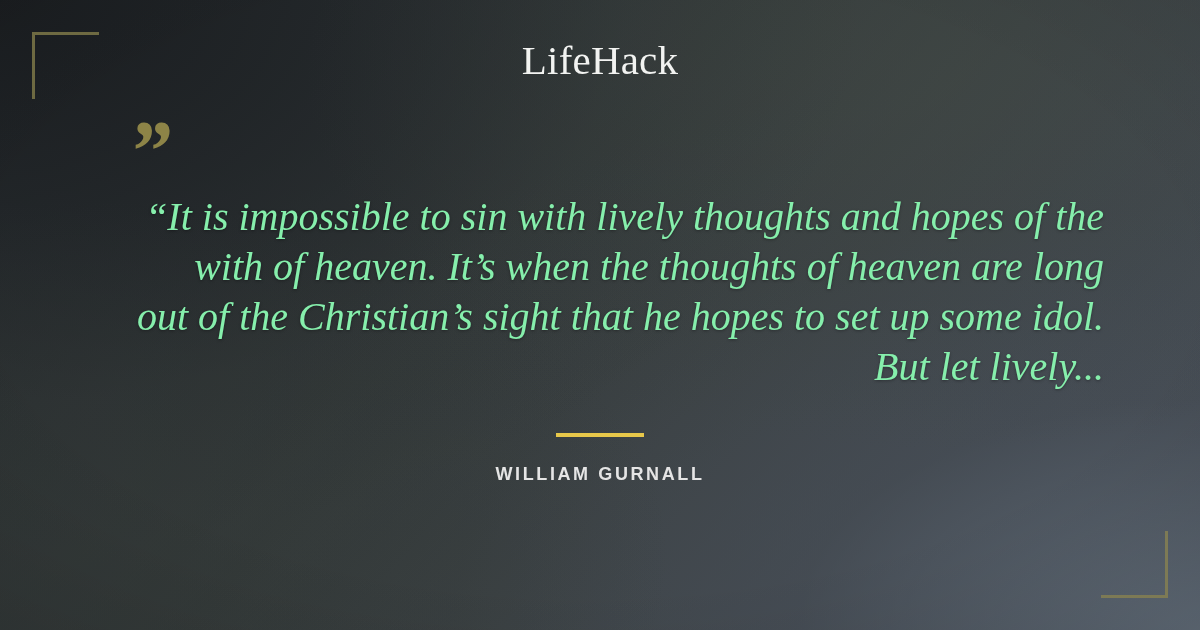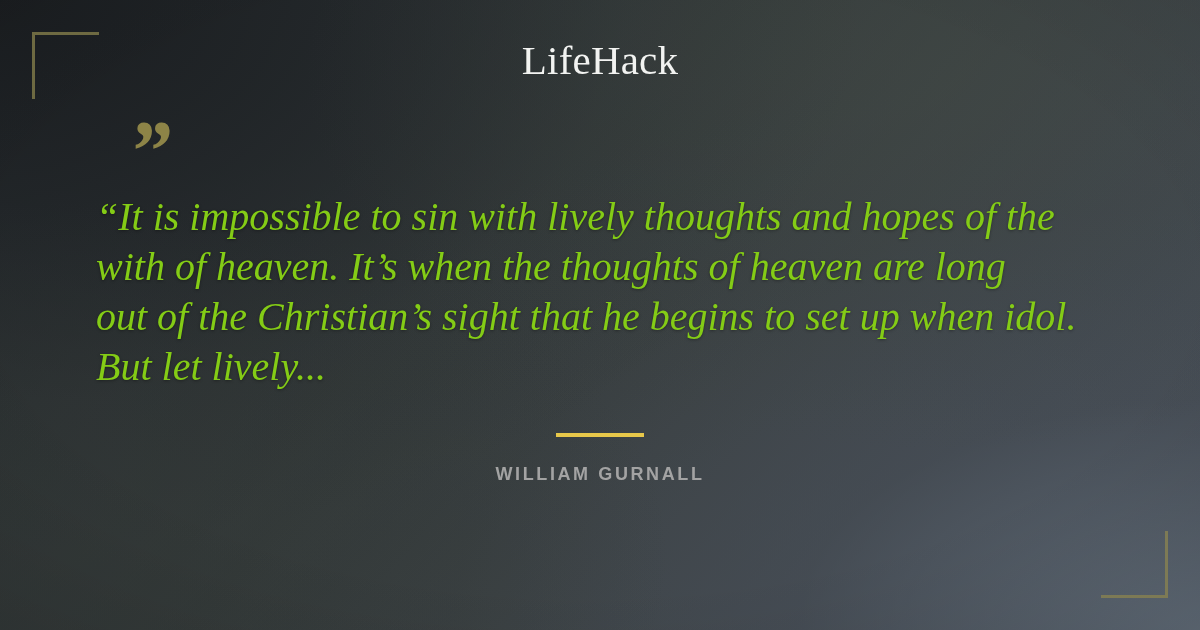--- a/index.html
+++ b/index.html
@@ -95,26 +95,26 @@
     color: #8d8447;
     user-select: none;
   }
 
   
   .quote {
     position: absolute;
     top: 192px;
     left: 96px;
     width: 1008px;
-    text-align: left;
+    text-align: right;
     font-family: "Liberation Serif", "DejaVu Serif", serif;
     font-style: italic;
     font-size: 40px;
     line-height: 50px;
-    color: #84cc16;
+    color: #86efac;
     text-shadow: 0 1px 3px rgba(0,0,0,0.35);
   }
   .quote-line {
     display: block;
     white-space: nowrap;
   }
 
   
   .divider-wrap {
     position: absolute;
@@ -134,21 +134,21 @@
   .author {
     position: absolute;
     top: 464px;
     left: 0;
     right: 0;
     text-align: center;
     font-family: "Liberation Sans", sans-serif;
     font-size: 18px;
     font-weight: 700;
     letter-spacing: 2.6px;
-    color: #a3a3a3;
+    color: #e5e5e5;
   }
 </style>
 </head>
 <body>
 
 <div class="card">
 
   <div class="bg-base"></div>
   <div class="bg-tint-green"></div>
   <div class="bg-vignette"></div>
@@ -158,21 +158,21 @@
 
   <div class="content">
 
     <div class="brand">LifeHack</div>
 
     <div class="quote-mark">”</div>
 
     <div class="quote">
       <span class="quote-line">“It is impossible to sin with lively thoughts and hopes of the</span>
       <span class="quote-line">with of heaven. It’s when the thoughts of heaven are long</span>
-      <span class="quote-line">out of the Christian’s sight that he begins to set up when idol.</span>
+      <span class="quote-line">out of the Christian’s sight that he hopes to set up some idol.</span>
       <span class="quote-line">But let lively...</span>
     </div>
 
     <div class="divider-wrap">
       <div class="divider"></div>
     </div>
 
     <div class="author">WILLIAM GURNALL</div>
 
   </div>

